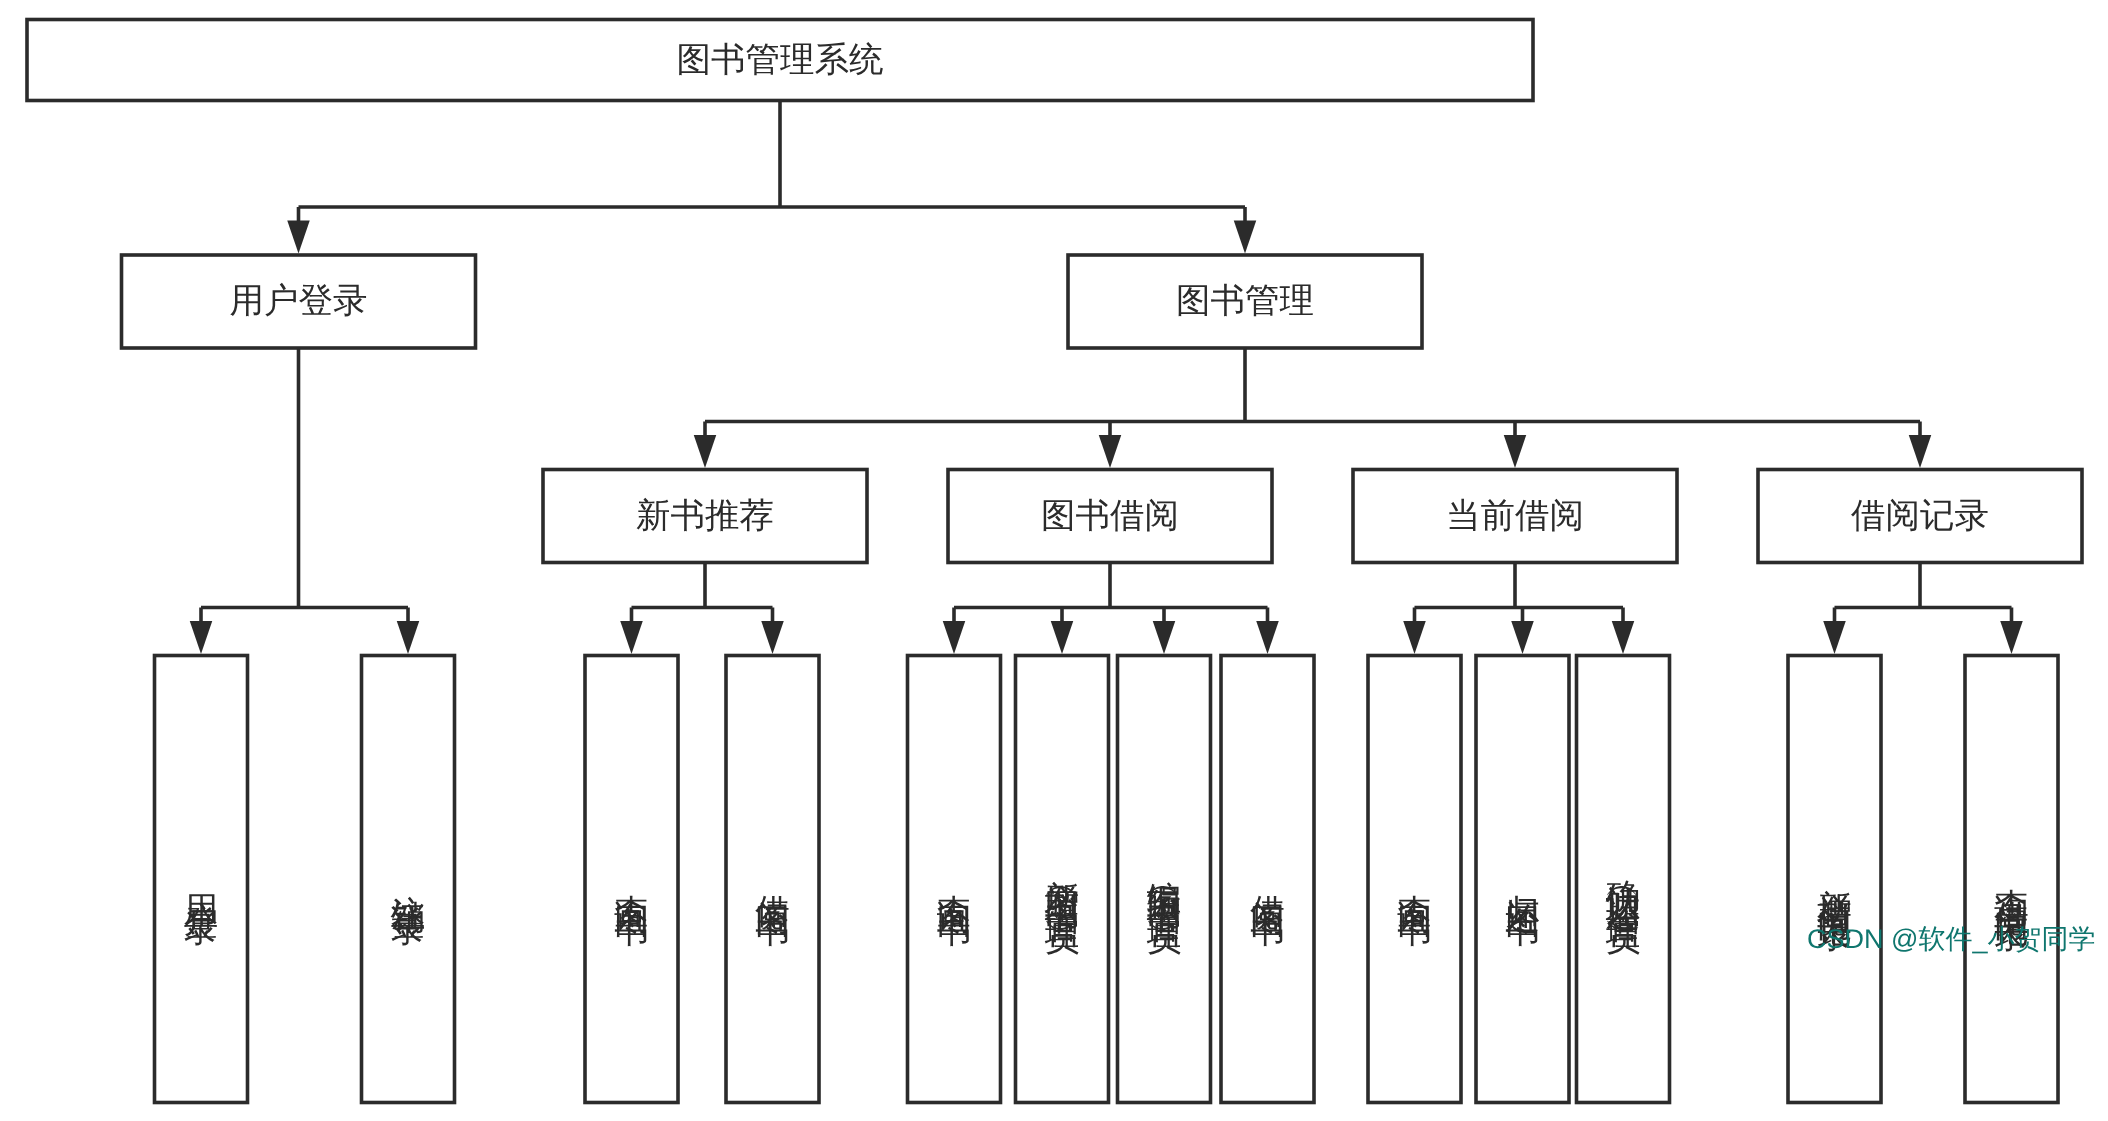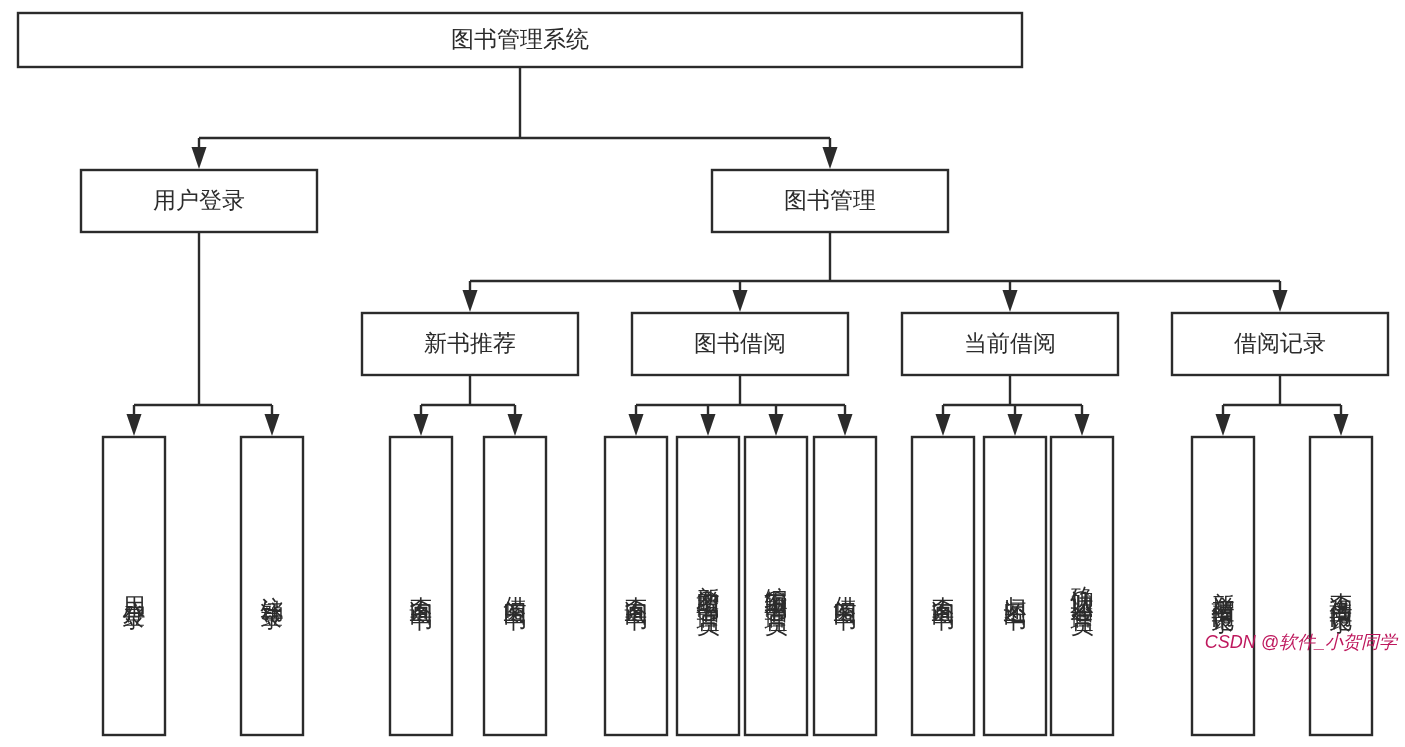--- a/index.html
+++ b/index.html
@@ -44,27 +44,26 @@
   .node-label-h {
     font-family: "Liberation Sans", "DejaVu Sans", sans-serif;
     font-size: 23px;
     fill: #2b2b2b;
     text-anchor: middle;
     dominant-baseline: middle;
   }
   .watermark-text {
     position: absolute;
     right: 8px;
-    bottom: 2px;
+    bottom: 18px;
     font-family: "Liberation Sans", "DejaVu Sans", sans-serif;
     font-size: 18px;
-    color: #be185d;
+    color: #0f766e;
     white-space: nowrap;
     user-select: none;
-    font-style: italic;
   }
 </style>
 </head>
 <body>
 
 <div id="diagram-root">
 
   <svg id="tree-canvas" viewBox="0 0 1405 747">
     <g id="connector-layer">
         <path class="connector" d="M 520 67 L 520 138"></path>

